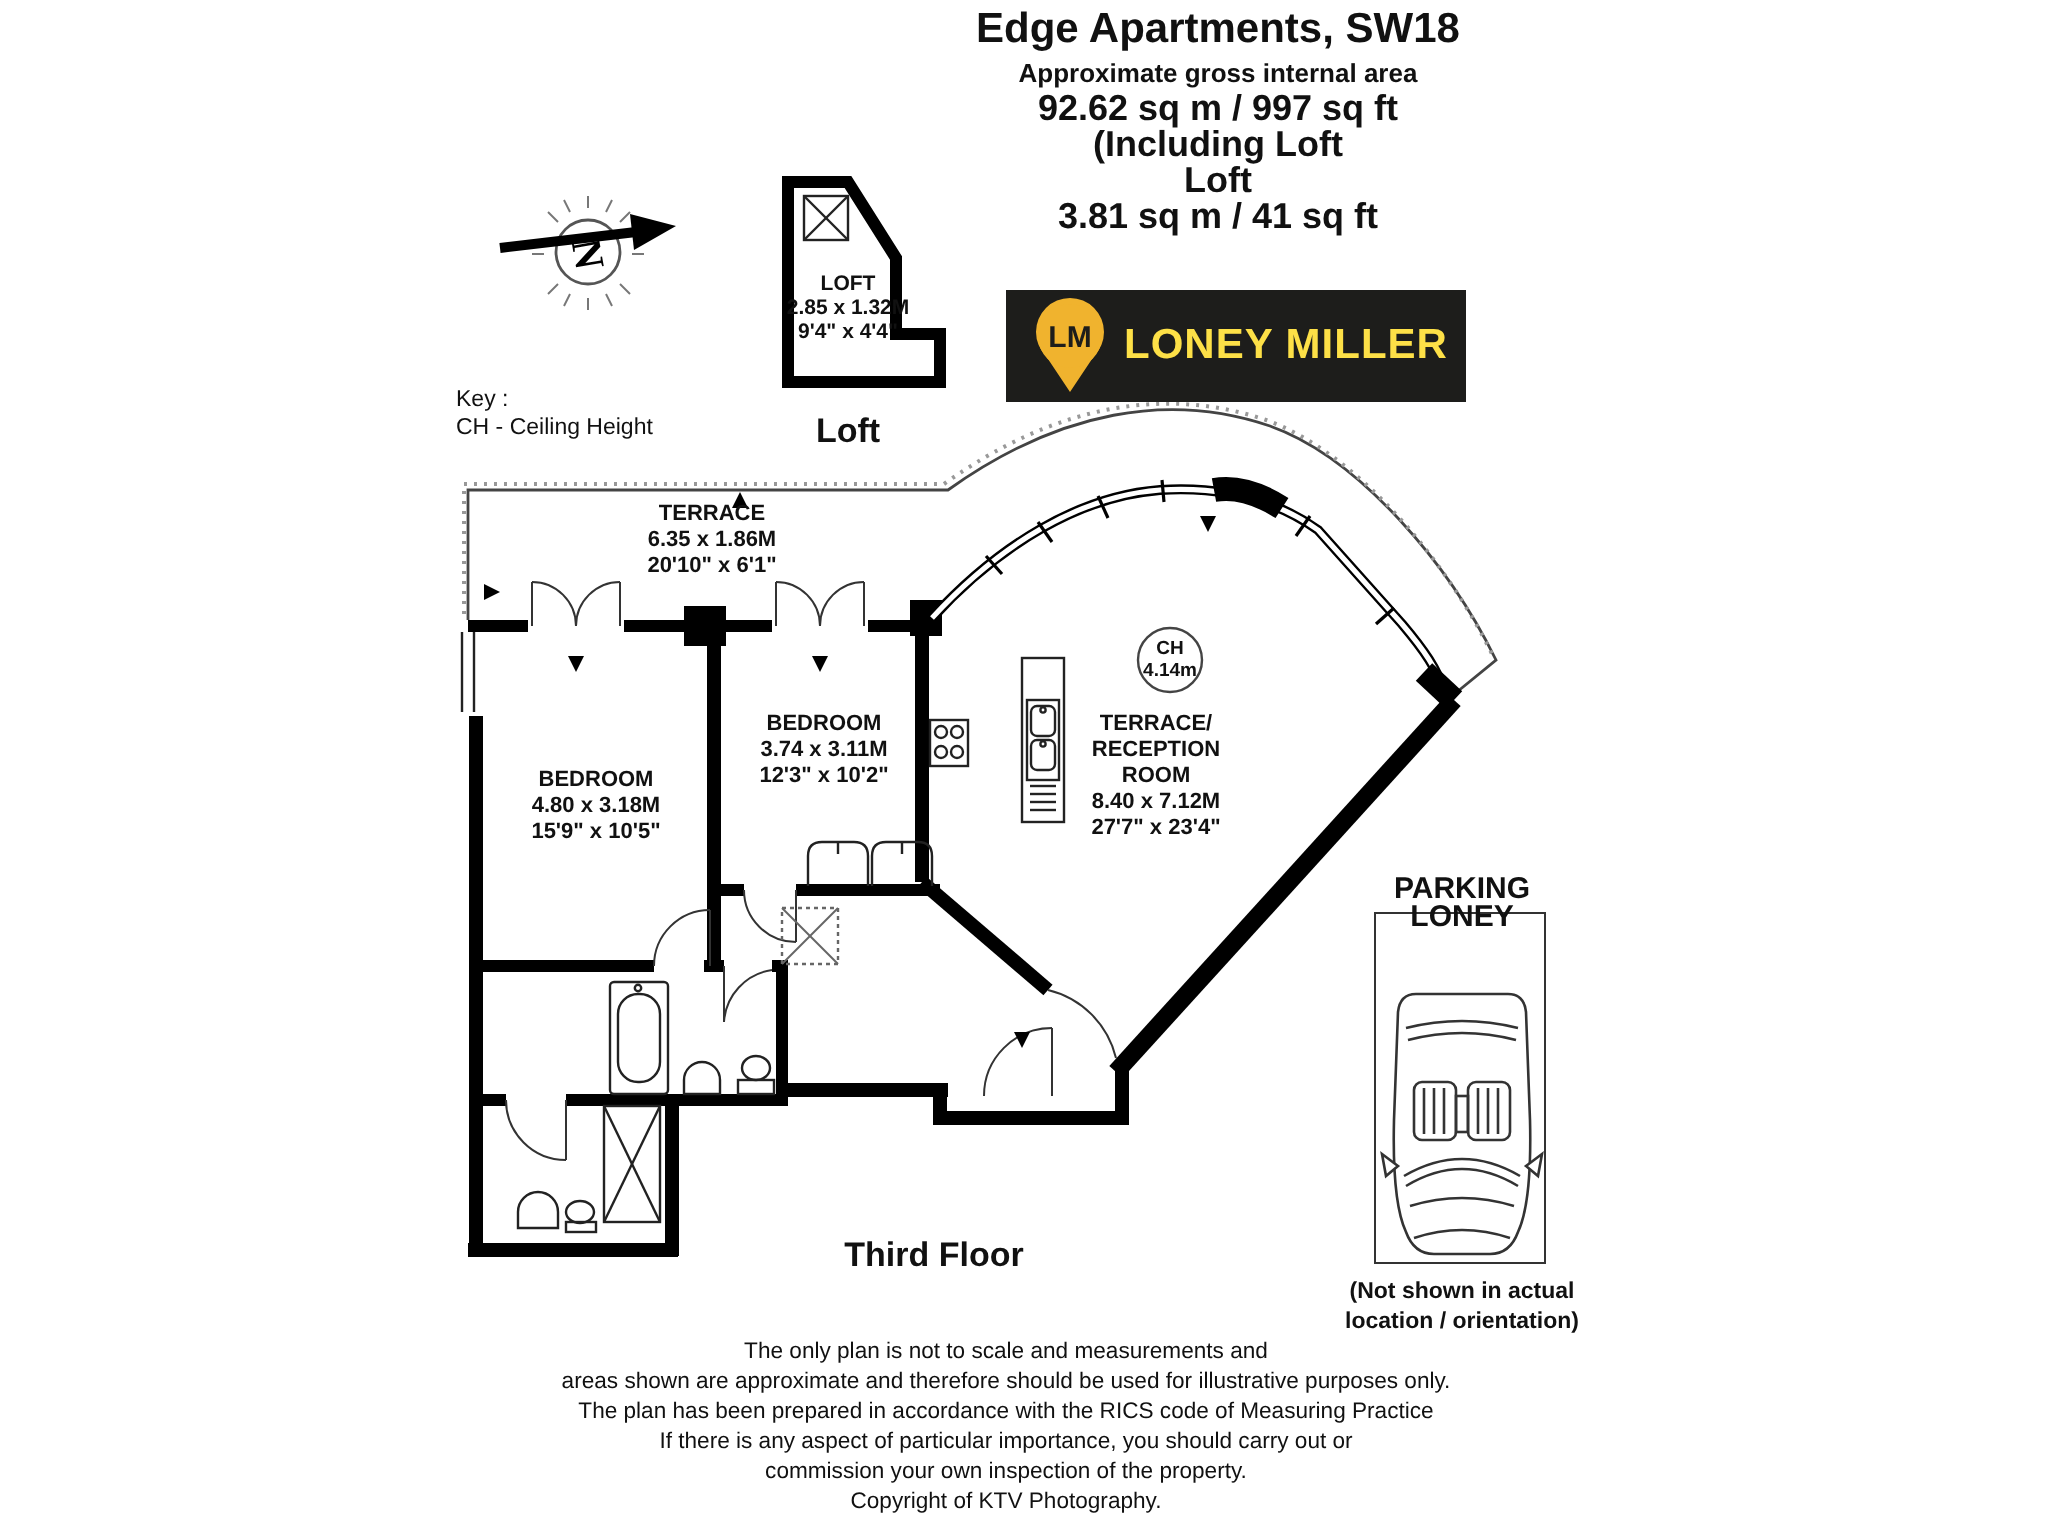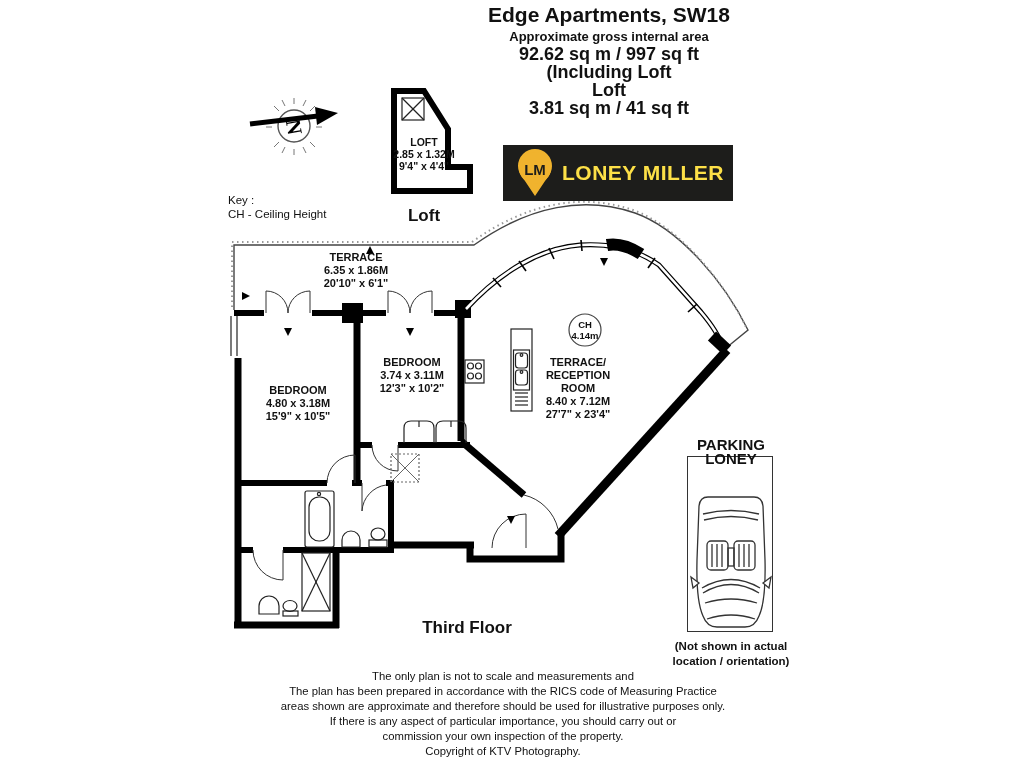--- a/index.html
+++ b/index.html
@@ -312,20 +312,20 @@
     <div>PARKING</div>
     <div>LONEY</div>
   </div>
   <div class="abs ctr parknote">
     <div>(Not shown in actual</div>
     <div>location / orientation)</div>
   </div>
 
   <div class="abs ctr disc">
     <div>The only plan is not to scale and measurements and</div>
+    <div>areas shown are approximate and therefore should be used for illustrative purposes only.</div>
     <div>The plan has been prepared in accordance with the RICS code of Measuring Practice</div>
-    <div>areas shown are approximate and therefore should be used for illustrative purposes only.</div>
     <div>If there is any aspect of particular importance, you should carry out or</div>
     <div>commission your own inspection of the property.</div>
     <div>Copyright of KTV Photography.</div>
   </div>
 
 </div>
 
 </body></html>

